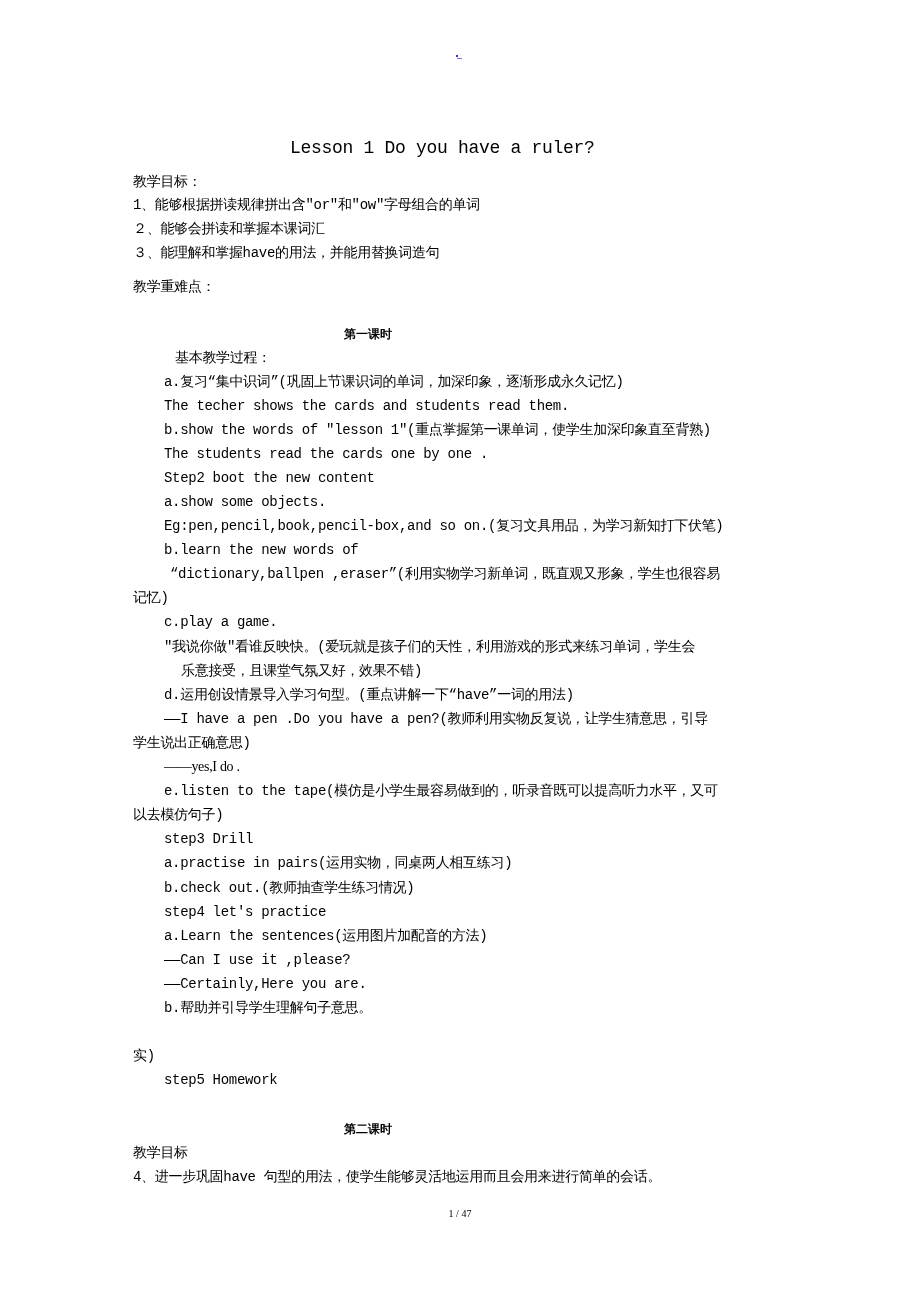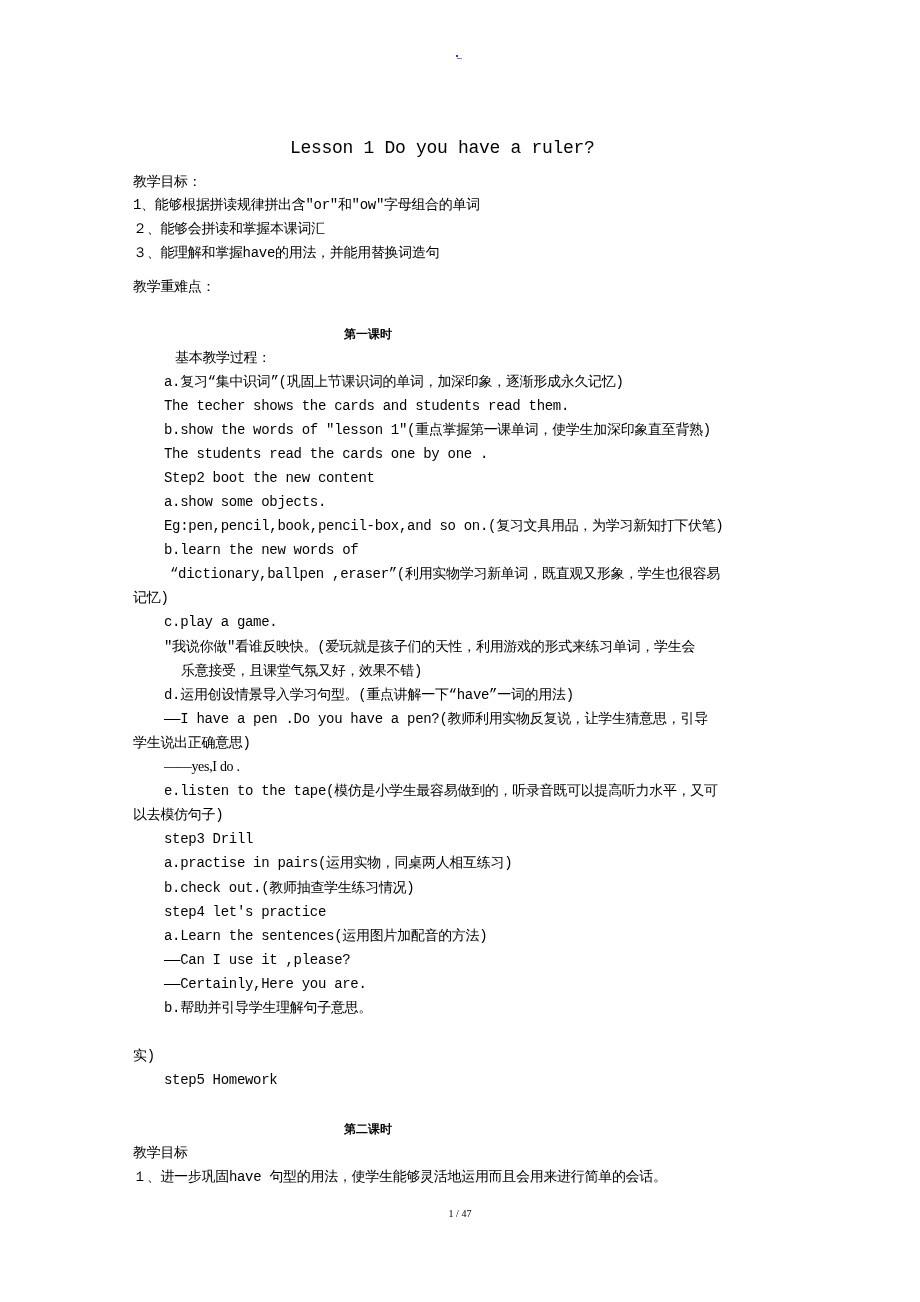--- a/index.html
+++ b/index.html
@@ -61,16 +61,16 @@
   <div class="line mono" style="left:164px; top:903px;">step4 let's practice</div>
   <div class="line mono" style="left:164px; top:927px;">a.Learn the sentences(运用图片加配音的方法)</div>
   <div class="line mono" style="left:164px; top:951px;">——Can I use it ,please?</div>
   <div class="line mono" style="left:164px; top:975px;">——Certainly,Here you are.</div>
   <div class="line mono" style="left:164px; top:999px;">b.帮助并引导学生理解句子意思。</div>
   <div class="line mono" style="left:133px; top:1047px;">实)</div>
   <div class="line mono" style="left:164px; top:1071px;text-align:right;">step5 Homework</div>
 
   <div class="line heading" style="left:344px; top:1120px;">第二课时</div>
   <div class="line mono" style="left:133px; top:1144px;">教学目标</div>
-  <div class="line mono" style="left:133px; top:1168px;">１、进一步巩固have 句型的用法，使学生能够灵活地运用而且会用来进行简单的会话。</div>
+  <div class="line mono" style="left:133px; top:1168px;">4、进一步巩固have 句型的用法，使学生能够灵活地运用而且会用来进行简单的会话。</div>
 
   <div class="footer">1 / 47</div>
 </div>
 
 </body></html>

